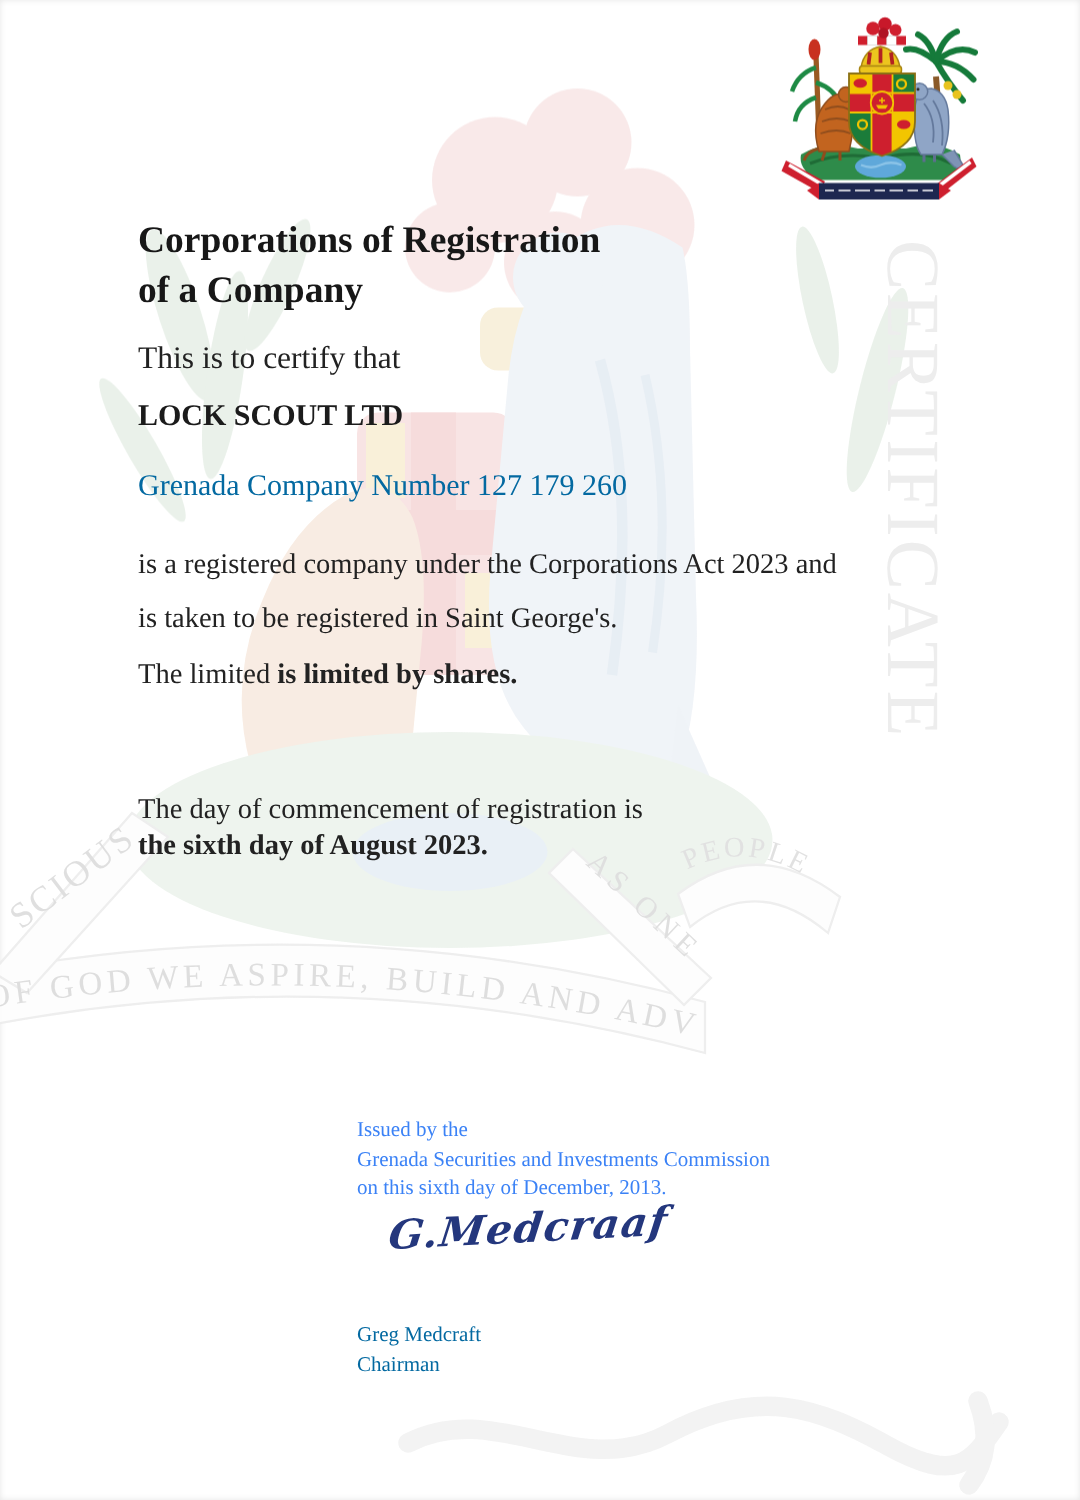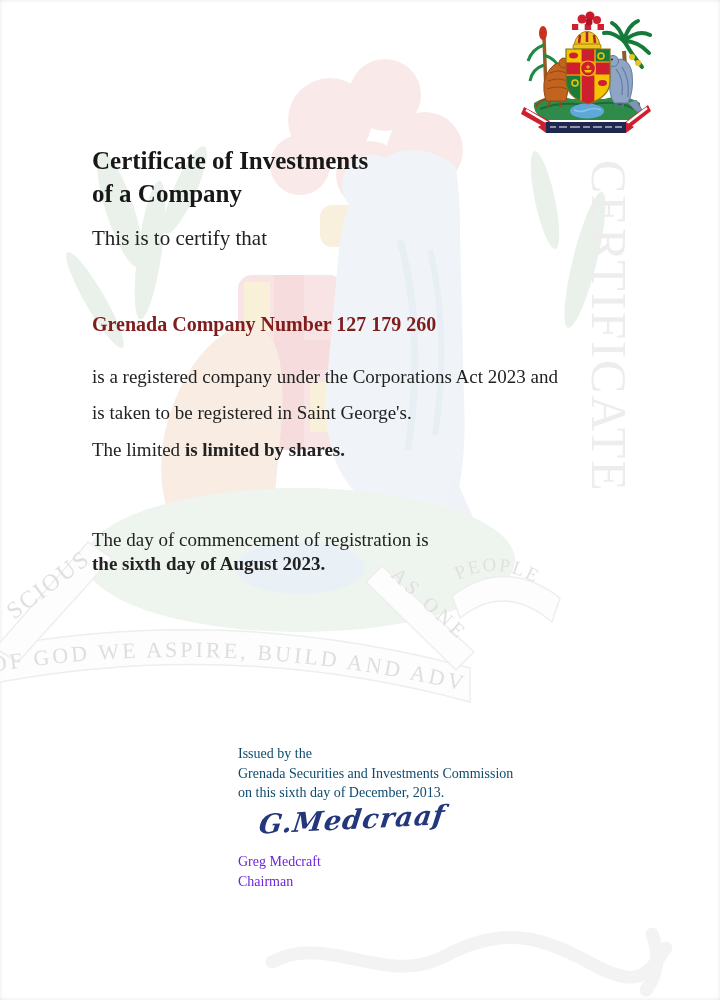--- a/index.html
+++ b/index.html
@@ -27,35 +27,35 @@
   }
   
   .arms{left:520px;top:11px;width:132px;height:126px;}
   
   .title{
     left:92px;top:144px;width:480px;
     font-size:25px;line-height:33px;font-weight:bold;color:#171717;
   }
   .certify{left:92px;top:226px;font-size:21px;}
   .company{left:92px;top:266px;font-size:20px;font-weight:bold;color:#1b1b1b;}
-  .number{left:92px;top:313px;font-size:20px;font-weight:bold;color:#7f1d1d;}
+  .number{left:92px;top:313px;font-size:20px;font-weight:normal;color:#0369a1;}
   .registered{left:92px;top:359px;width:520px;font-size:19px;line-height:36px;}
   .shares{left:92px;top:439px;font-size:19px;}
   .proprietary{left:92px;top:483px;font-size:19px;}
   .commencement{left:92px;top:528px;width:420px;font-size:19px;line-height:24px;}
-  .issued{left:238px;top:744px;font-size:14px;line-height:19.5px;color:#0c4a6e;}
+  .issued{left:238px;top:744px;font-size:14px;line-height:19.5px;color:#3b82f6;}
   .signature{
     left:260px;top:804px;
     font-size:27px;font-style:italic;font-weight:bold;
     color:#24377d;
     font-family:"DejaVu Serif",serif;
     transform:skewX(-10deg) rotate(-3deg);
     letter-spacing:1px;
   }
-  .signatory{left:238px;top:852px;font-size:14px;line-height:19.5px;color:#6d28d9;}
+  .signatory{left:238px;top:881px;font-size:14px;line-height:19.5px;color:#0369a1;}
   .b{font-weight:bold;}
   svg text{font-family:"Liberation Serif",serif;}
 </style>
 </head>
 <body>
 
 <div class="page">
 
   <svg class="abs bg-wm" viewBox="0 0 720 1000" xmlns="http://www.w3.org/2000/svg" aria-hidden="true">
     <g opacity="0.85">
@@ -239,26 +239,27 @@
       <path d="M26 111 H106 V122 H26 Z" fill="#1d2750"></path>
       <path d="M26 111 l-8 5 8 6 Z" fill="#ce1f2e"></path>
       <path d="M106 111 l8 5 -8 6 Z" fill="#ce1f2e"></path>
       <g stroke="#ffffff" stroke-width="1.1">
         <path d="M30 116 h6 M39 116 h8 M50 116 h10 M63 116 h7 M73 116 h9 M85 116 h7 M95 116 h7"></path>
       </g>
     </g>
   </svg>
 
   <div class="abs title">
-    <div>Certificate of Investments</div>
+    <div>Corporations of Registration</div>
     <div>of a Company</div>
   </div>
 
   <div class="abs certify">This is to certify that</div>
 
+  <div class="abs company">LOCK SCOUT LTD</div>
 
   <div class="abs number">Grenada Company Number 127 179 260</div>
 
   <div class="abs registered">
     <div>is a registered company under the Corporations Act 2023 and</div>
     <div>is taken to be registered in Saint George's.</div>
   </div>
 
   <div class="abs shares"><span>The limited </span><span class="b">is limited by shares.</span></div>
 

